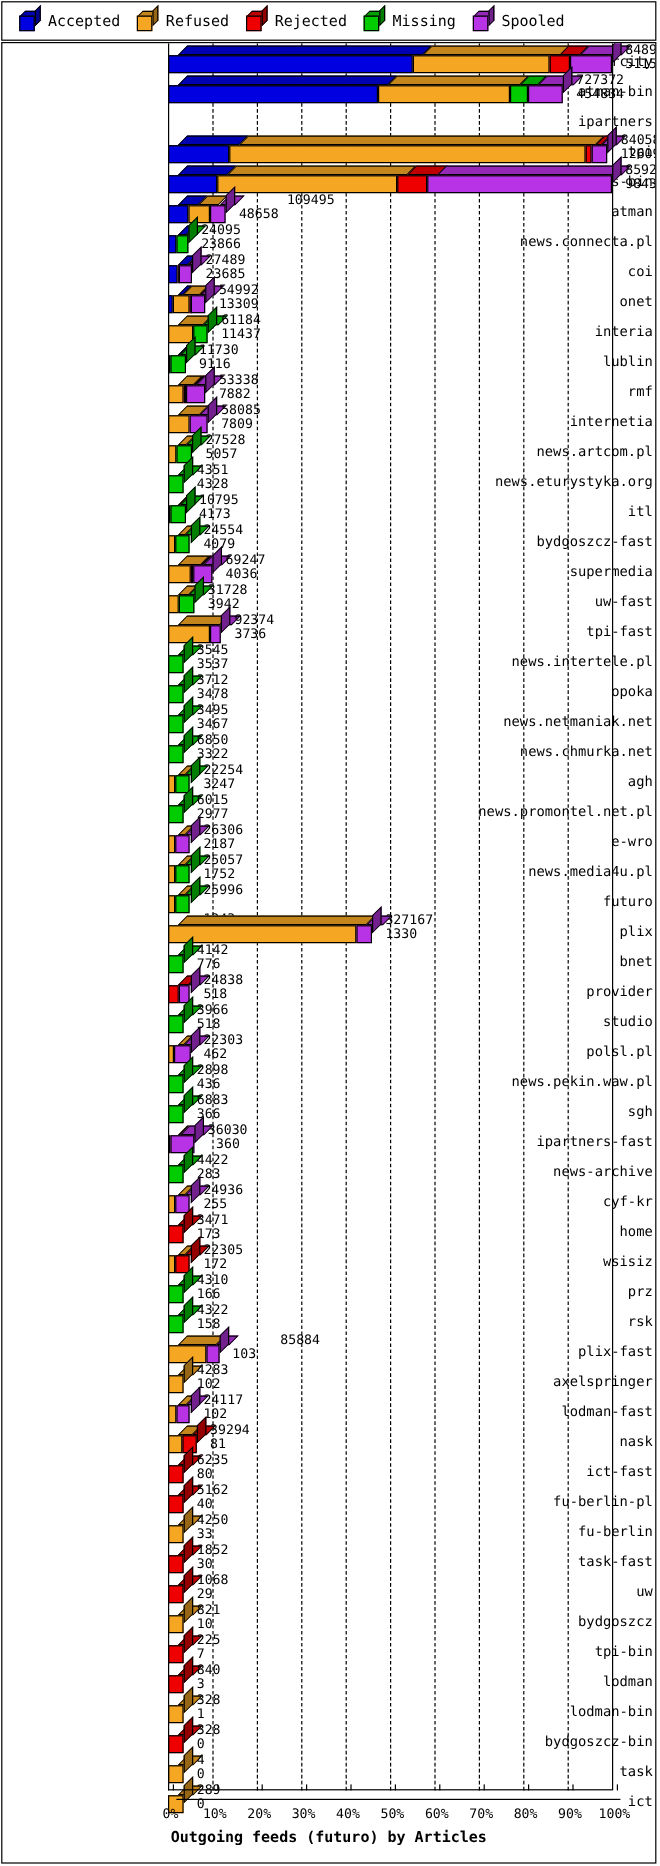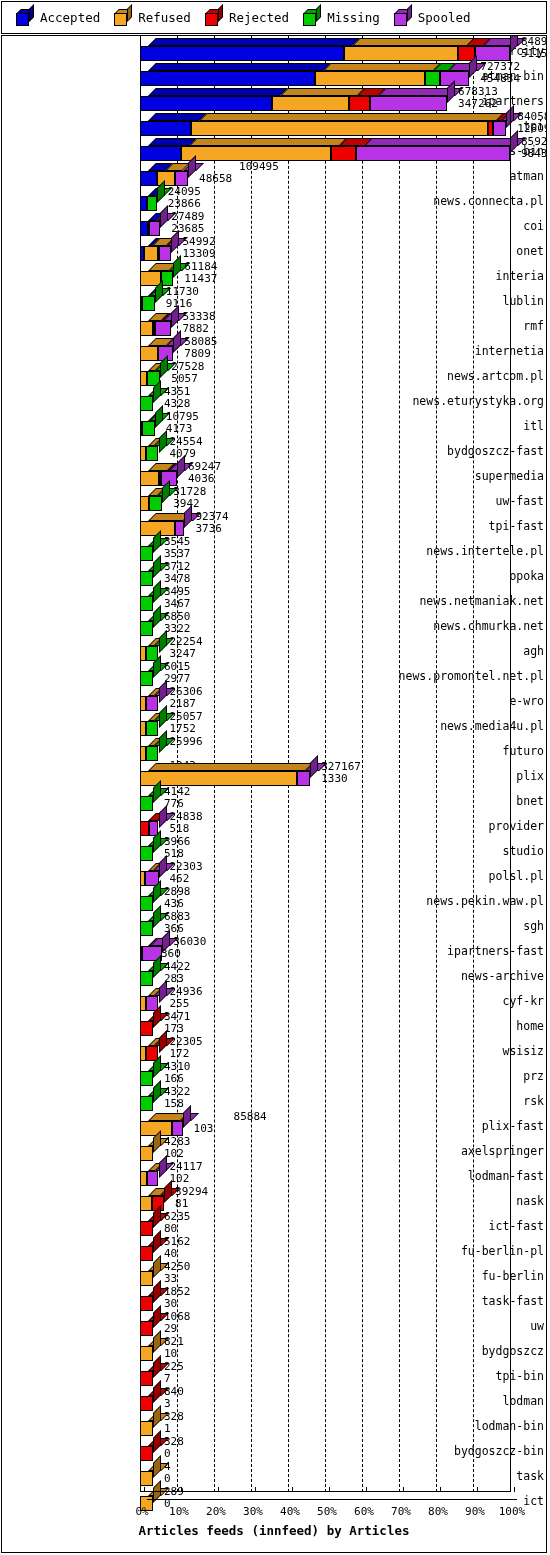--- a/index.html
+++ b/index.html
@@ -142,35 +142,20 @@
               <div class="seg-top" style="left: 307.663px; top: -8px; width: 29.637px; background: rgb(148, 41, 184);"></div>
               <div class="seg" style="left: 299.663px; width: 29.637px; background: rgb(185, 51, 230);"></div>
               <div class="seg-side" style="left: 329.3px; top: -8px; background: rgb(115, 32, 143);"></div>
             </div>
             <span class="val top" style="left: 340.3px;">727372</span>
             <span class="val bot" style="left: 340.3px;">454834</span>
           </div>
         </div>
         <div class="row" style="top: 52px;">
           <div class="row-label">ipartners</div>
-          <div class="bar-wrap" style="width: 317.1px;">
-            <div class="bar" style="width: 307.1px;">
-              <div class="seg-top" style="left: 8px; top: -8px; width: 132.053px; background: rgb(0, 0, 179);"></div>
-              <div class="seg" style="left: 0px; width: 132.053px; background: rgb(0, 0, 224);"></div>
-              <div class="seg-top" style="left: 140.053px; top: -8px; width: 76.775px; background: rgb(196, 133, 28);"></div>
-              <div class="seg" style="left: 132.053px; width: 76.775px; background: rgb(245, 166, 35);"></div>
-              <div class="seg-top" style="left: 216.828px; top: -8px; width: 21.497px; background: rgb(190, 0, 0);"></div>
-              <div class="seg" style="left: 208.828px; width: 21.497px; background: rgb(238, 0, 0);"></div>
-              <div class="seg-top" style="left: 238.325px; top: -8px; width: 76.775px; background: rgb(148, 41, 184);"></div>
-              <div class="seg" style="left: 230.325px; width: 76.775px; background: rgb(185, 51, 230);"></div>
-              <div class="seg-side" style="left: 307.1px; top: -8px; background: rgb(115, 32, 143);"></div>
-            </div>
-            <span class="val top" style="left: 318.1px;">678313</span>
-            <span class="val bot" style="left: 318.1px;">347262</span>
-          </div>
         </div>
         <div class="row" style="top: 77px;">
           <div class="row-label">tpi</div>
           <div class="bar-wrap" style="width: 376.3px;">
             <div class="bar" style="width: 366.3px;">
               <div class="seg-top" style="left: 8px; top: -8px; width: 51.282px; background: rgb(0, 0, 179);"></div>
               <div class="seg" style="left: 0px; width: 51.282px; background: rgb(0, 0, 224);"></div>
               <div class="seg-top" style="left: 59.282px; top: -8px; width: 296.703px; background: rgb(196, 133, 28);"></div>
               <div class="seg" style="left: 51.282px; width: 296.703px; background: rgb(245, 166, 35);"></div>
               <div class="seg-top" style="left: 355.985px; top: -8px; width: 5.4945px; background: rgb(190, 0, 0);"></div>
@@ -631,21 +616,21 @@
           <div class="row-label">ipartners-fast</div>
           <div class="bar-wrap" style="width: 32.2px;">
             <div class="bar" style="width: 22.2px;">
               <div class="seg-top" style="left: 8px; top: -8px; width: 1.776px; background: rgb(196, 133, 28);"></div>
               <div class="seg" style="left: 0px; width: 2px; background: rgb(245, 166, 35);"></div>
               <div class="seg-top" style="left: 9.776px; top: -8px; width: 20.424px; background: rgb(148, 41, 184);"></div>
               <div class="seg" style="left: 1.776px; width: 20.424px; background: rgb(185, 51, 230);"></div>
               <div class="seg-side" style="left: 22.2px; top: -8px; background: rgb(115, 32, 143);"></div>
             </div>
             <span class="val top" style="left: 33.2px;">36030</span>
-            <span class="val bot" style="left: 21px;">360</span>
+            <span class="val bot" style="left: 40px;">360</span>
           </div>
         </div>
         <div class="row" style="top: 927px;">
           <div class="row-label">news-archive</div>
           <div class="bar-wrap" style="width: 22.95px;">
             <div class="bar" style="width: 12.95px;">
               <div class="seg-top" style="left: 8px; top: -8px; width: 12.95px; background: rgb(0, 163, 0);"></div>
               <div class="seg" style="left: 0px; width: 12.95px; background: rgb(0, 204, 0);"></div>
               <div class="seg-side" style="left: 12.95px; top: -8px; background: rgb(0, 126, 0);"></div>
             </div>
@@ -937,16 +922,16 @@
         <div class="tick-label" style="left: 362px;">60%</div>
         <div class="tickmark" style="left: 401px;"></div>
         <div class="tick-label" style="left: 399px;">70%</div>
         <div class="tickmark" style="left: 438px;"></div>
         <div class="tick-label" style="left: 436px;">80%</div>
         <div class="tickmark" style="left: 475px;"></div>
         <div class="tick-label" style="left: 473px;">90%</div>
         <div class="tickmark" style="left: 512px;"></div>
         <div class="tick-label" style="left: 510px;">100%</div>
       </div>
-    <div id="xtitle">Articles feeds (innfeed) by Articles</div>
+    <div id="xtitle">Outgoing feeds (futuro) by Articles</div>
   </div>
 
 </div>
 
 </body></html>

